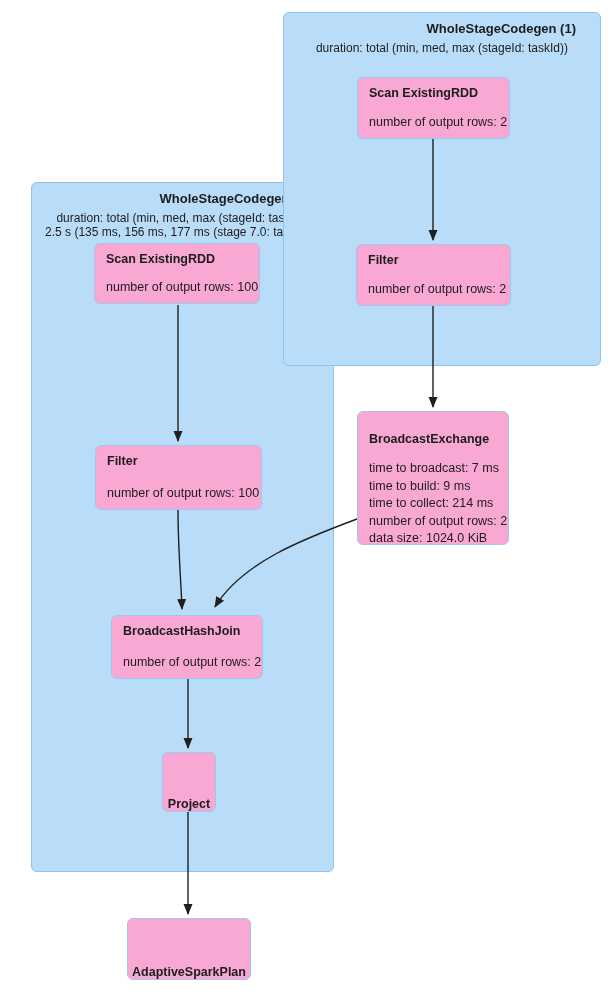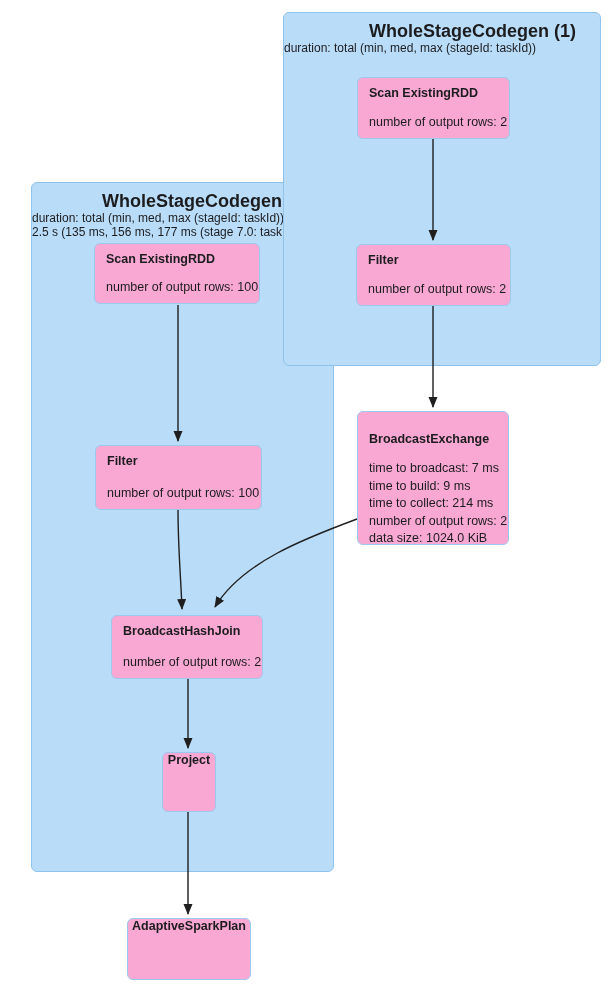--- a/index.html
+++ b/index.html
@@ -5,40 +5,40 @@
   html,body{margin:0;padding:0;background:#ffffff;}
   #canvas{
     position:relative;width:614px;height:997px;background:#ffffff;
     font-family:"Liberation Sans",sans-serif;color:#1c1c1e;overflow:hidden;
   }
   .cluster{
     position:absolute;background:#b9ddf8;border:1px solid #8fc3ec;
     border-radius:6px;box-sizing:border-box;
   }
   .cluster-title{
-    position:absolute;top:8px;right:24px;font-size:18px;font-weight:bold;
+    position:absolute;top:8px;right:24px;font-size:13px;font-weight:bold;
     white-space:nowrap;
   }
   .cluster-duration{
-    position:absolute;top:29px;left:0;width:100%;
+    position:absolute;top:29px;left:0;width:100%;text-align:center;
     font-size:12px;line-height:13.5px;white-space:nowrap;
   }
   .node{
     position:absolute;background:#f9a8d4;border:1px solid #9cc9ee;
     border-radius:6px;box-sizing:border-box;font-size:12.5px;z-index:5;
   }
   .node .ntitle{font-weight:bold;white-space:nowrap;}
   .metric-node{
     display:flex;flex-direction:column;justify-content:space-between;
     padding:8px 11px 9px 11px;
   }
   .metric-node .metric{white-space:nowrap;}
   .big-node{padding:20px 11px;}
   .big-node .metrics{margin-top:14px;line-height:17.5px;white-space:nowrap;}
-  .center-node{display:flex;align-items:flex-start;justify-content:center;}
+  .center-node{display:flex;align-items:flex-end;justify-content:center;}
   #edges{position:absolute;left:0;top:0;z-index:30;pointer-events:none;}
 </style>
 </head>
 <body>
 
 <div id="canvas">
 
   <div class="cluster" style="left:31px;top:182px;width:303px;height:690px;">
     <div class="cluster-title">WholeStageCodegen (2)</div>
     <div class="cluster-duration">

